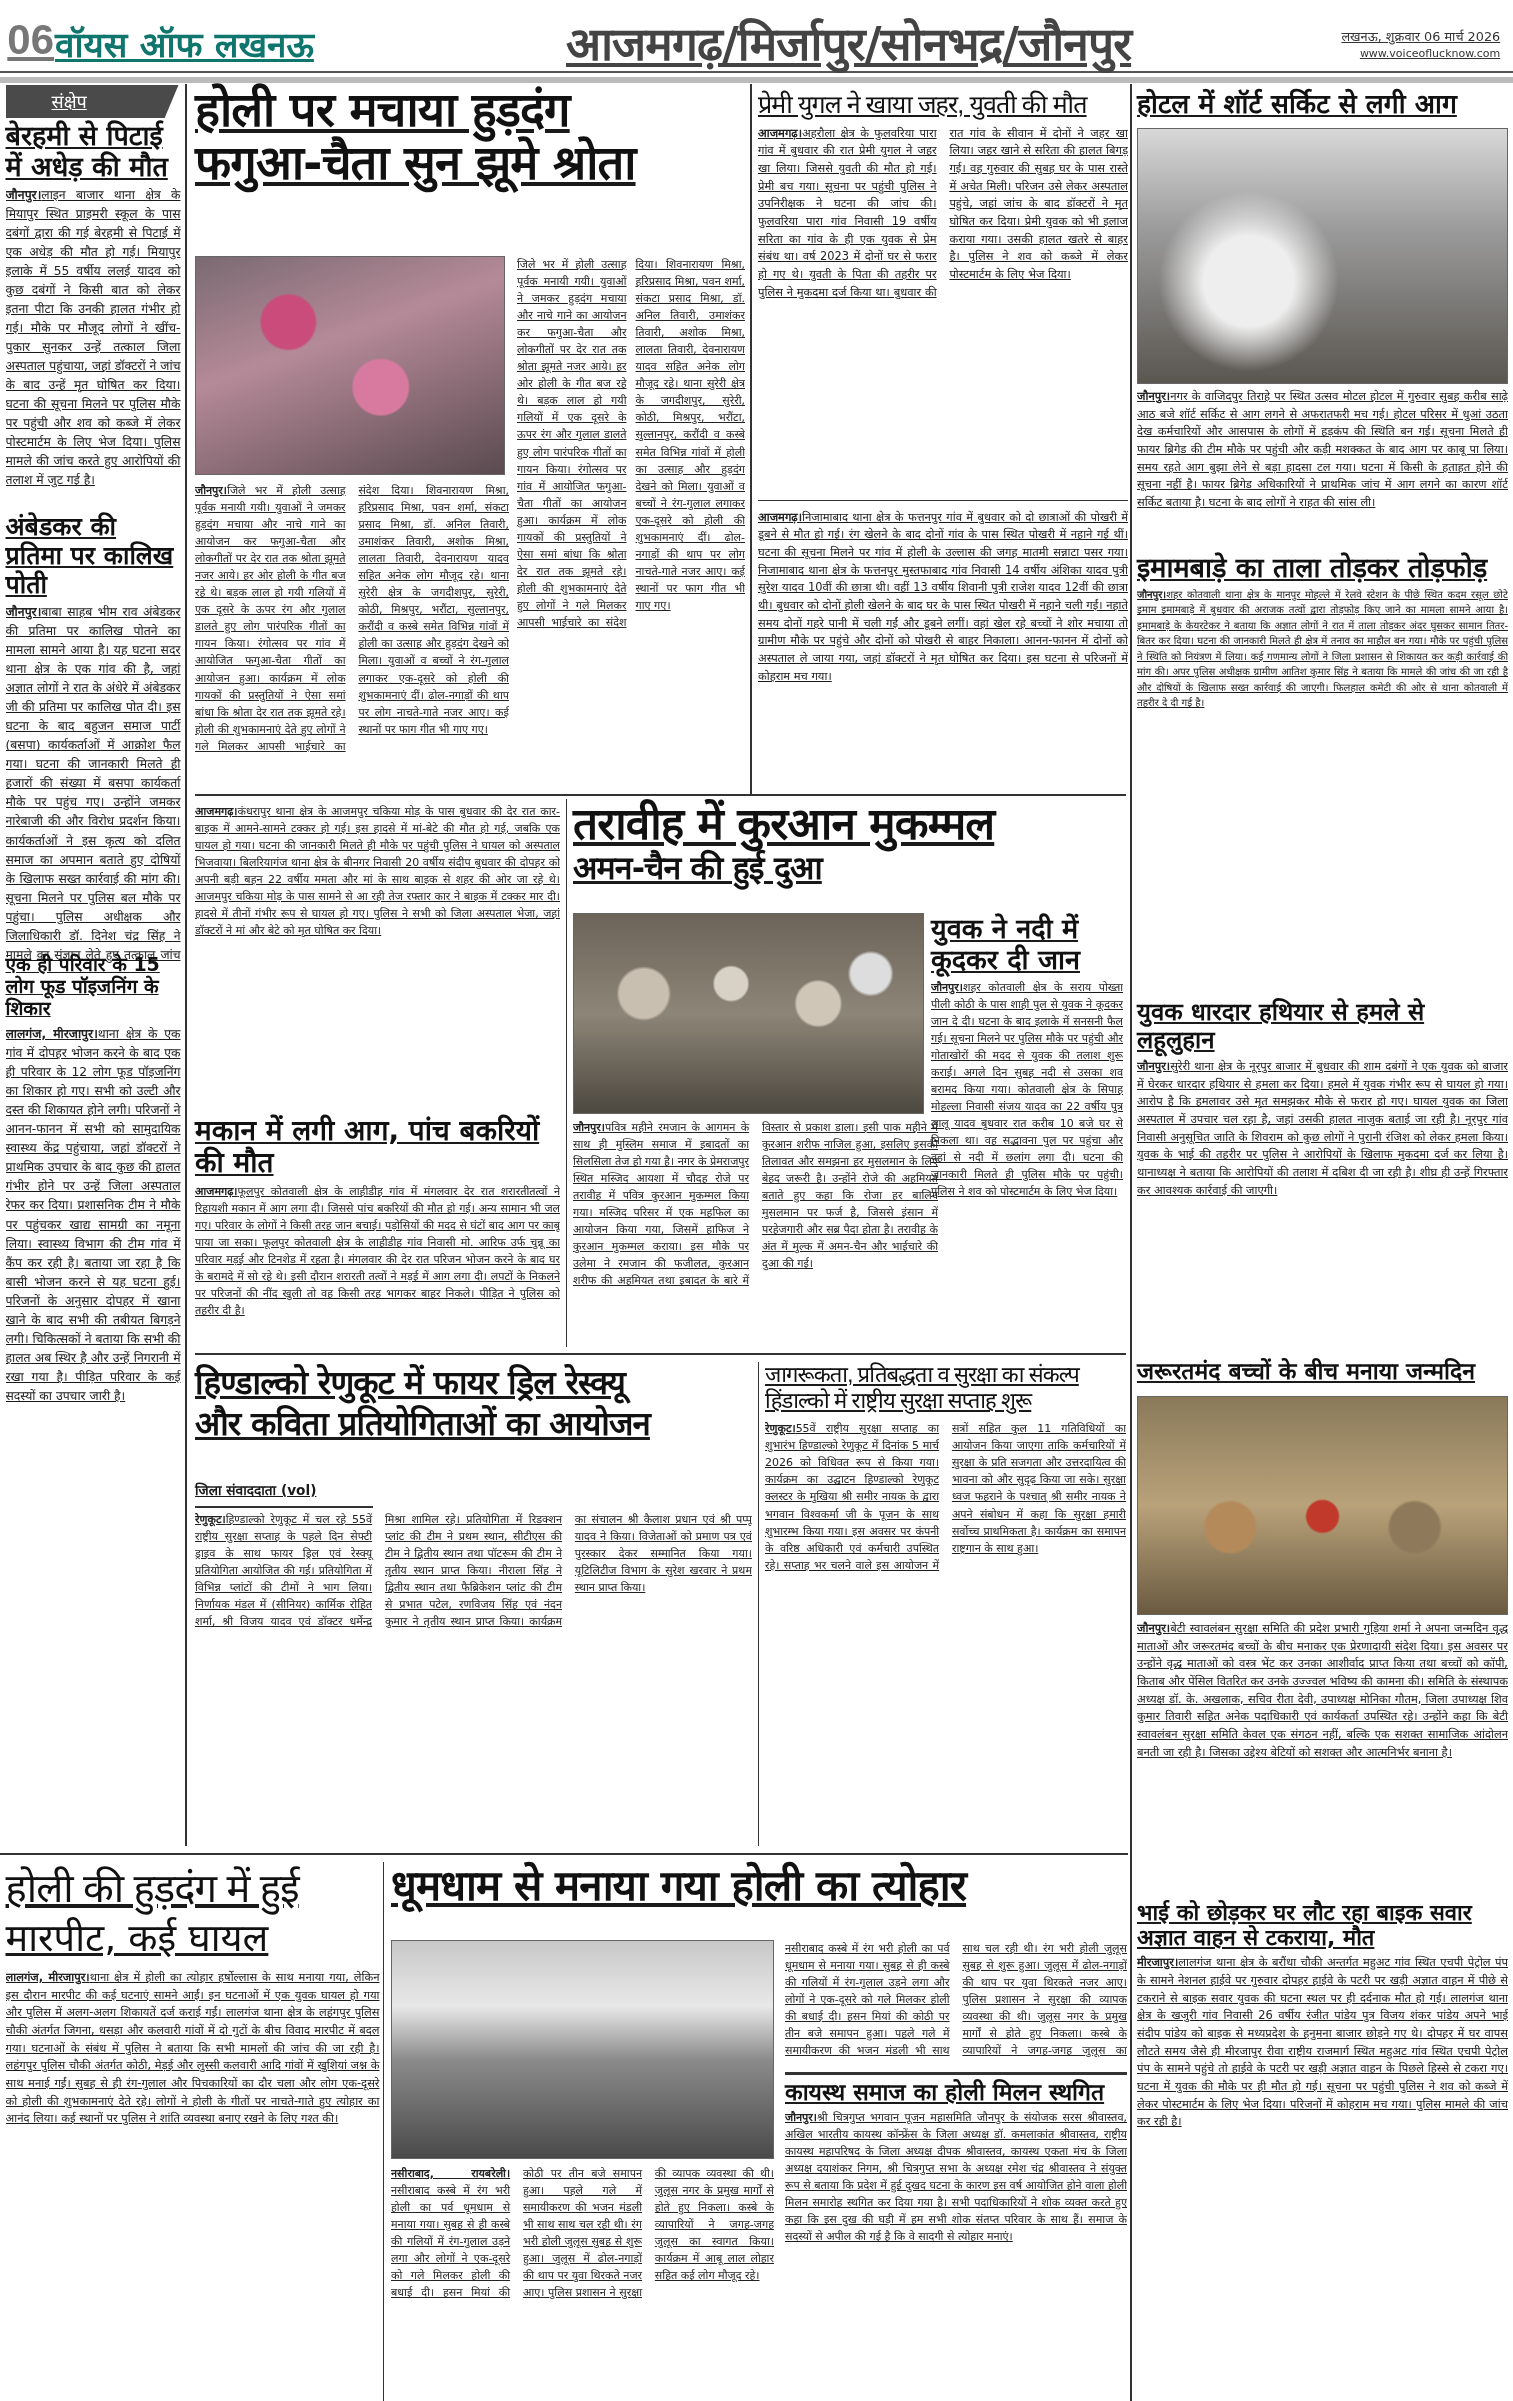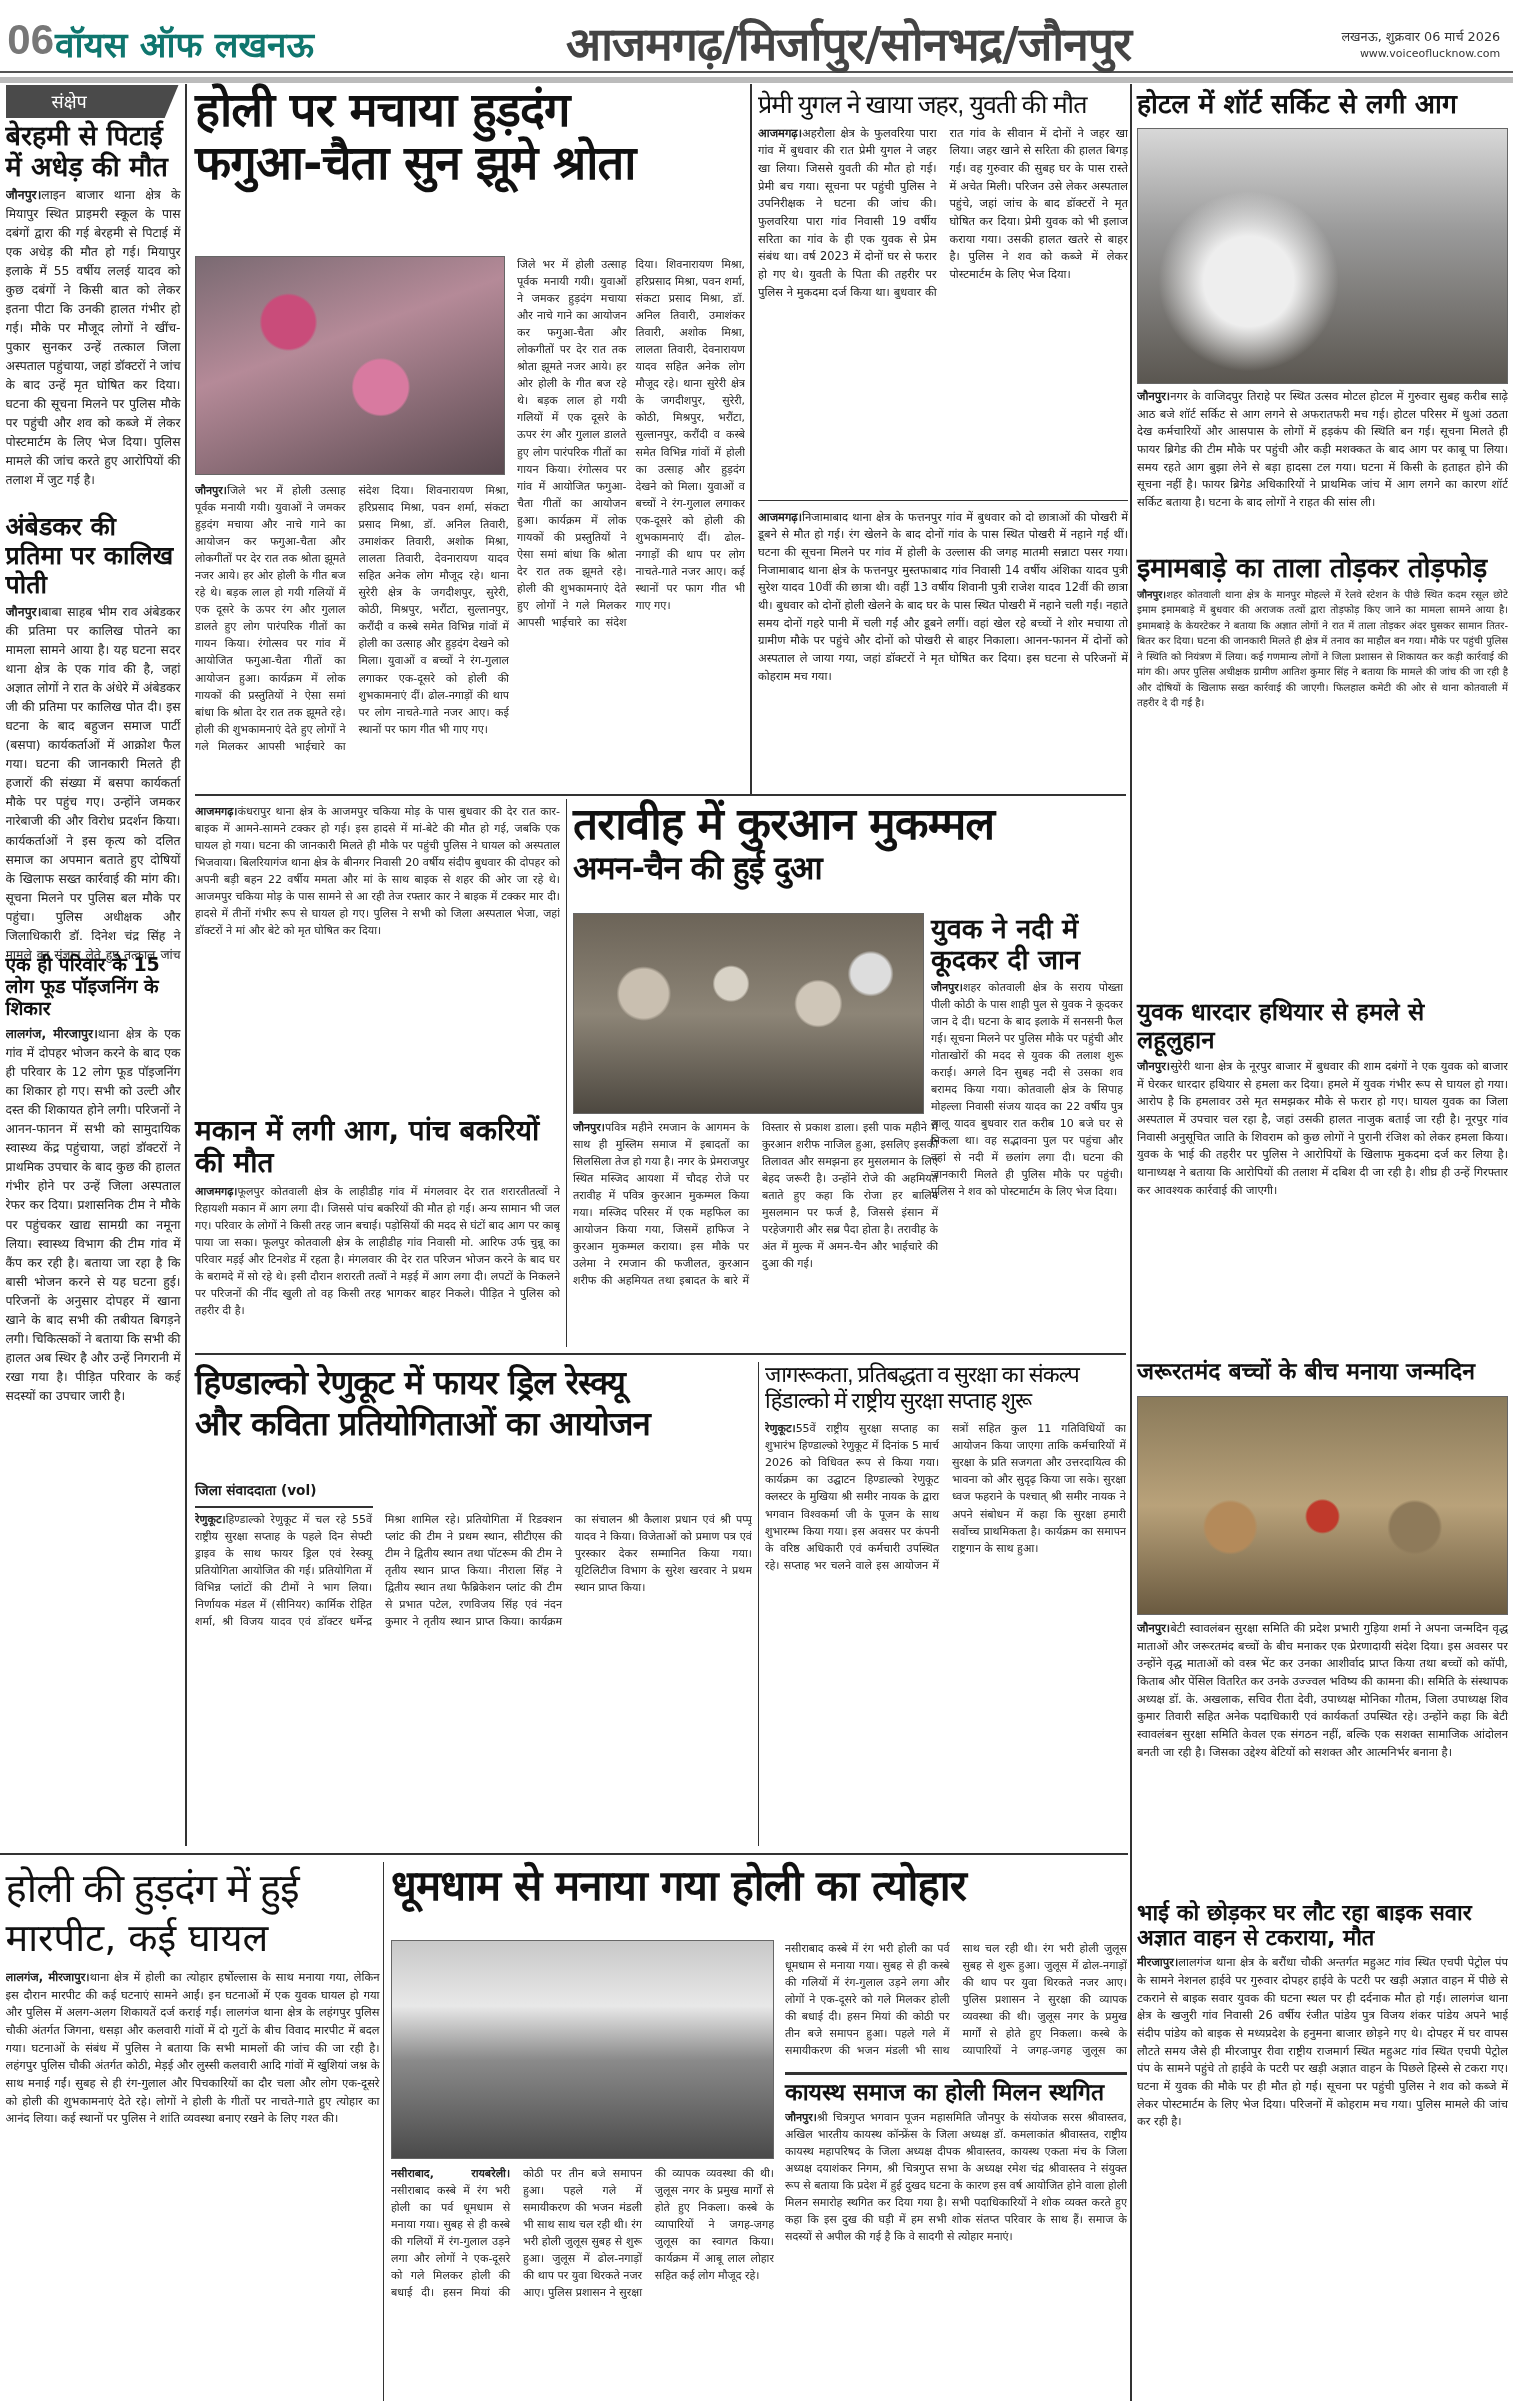--- a/index.html
+++ b/index.html
@@ -1,17 +1,17 @@
 <!DOCTYPE html>
 <html style="font-size:14.6px"><head>
 <meta charset="utf-8">
 <style>
   * { box-sizing: border-box; margin: 0; padding: 0; }
   body { width: 1513px; height: 2401px; background: #fff; color: #1a1a1a; font-family: "DejaVu Sans", sans-serif; position: relative; overflow: hidden; }
-  .abs { position: absolute; }
+  .abs { position: absolute; text-decoration: underline; }
   .masthead { left: 0; top: 0; width: 1513px; height: 73px; border-bottom: 2.7px solid #555; }
   .page-num { left: 7.3px; top: 16.4px; font: bold 42px "Liberation Sans", sans-serif; color: #777; }
   .paper-name { left: 55px; top: 20px; font: bold 35px "DejaVu Sans", sans-serif; color: #0f766e; }
   .section-title { left: 566px; top: 11px; font: bold 46px "DejaVu Sans", sans-serif; color: #444; letter-spacing: -0.9px; }
   .dateline { right: 12.8px; top: 27px; font: 12.8px "DejaVu Sans", sans-serif; color: #333; text-align: right; }
   .website { right: 12.8px; top: 47px; font: 11px "DejaVu Sans", sans-serif; color: #333; }
   .sankshep { left: 5.5px; top: 85px; width: 173px; height: 33px; background: #4a4a4a; color: #fff; font: 18px "DejaVu Sans", sans-serif; padding-left: 46px; line-height: 33px; clip-path: polygon(0 0, 100% 0, 92% 100%, 0 100%); }
   .vrule { background: #333; width: 1.8px; }
   .hrule { background: #333; height: 1.8px; }
   .hl { font-family: "DejaVu Sans", sans-serif; font-weight: bold; line-height: 1.15; color: #111; }

